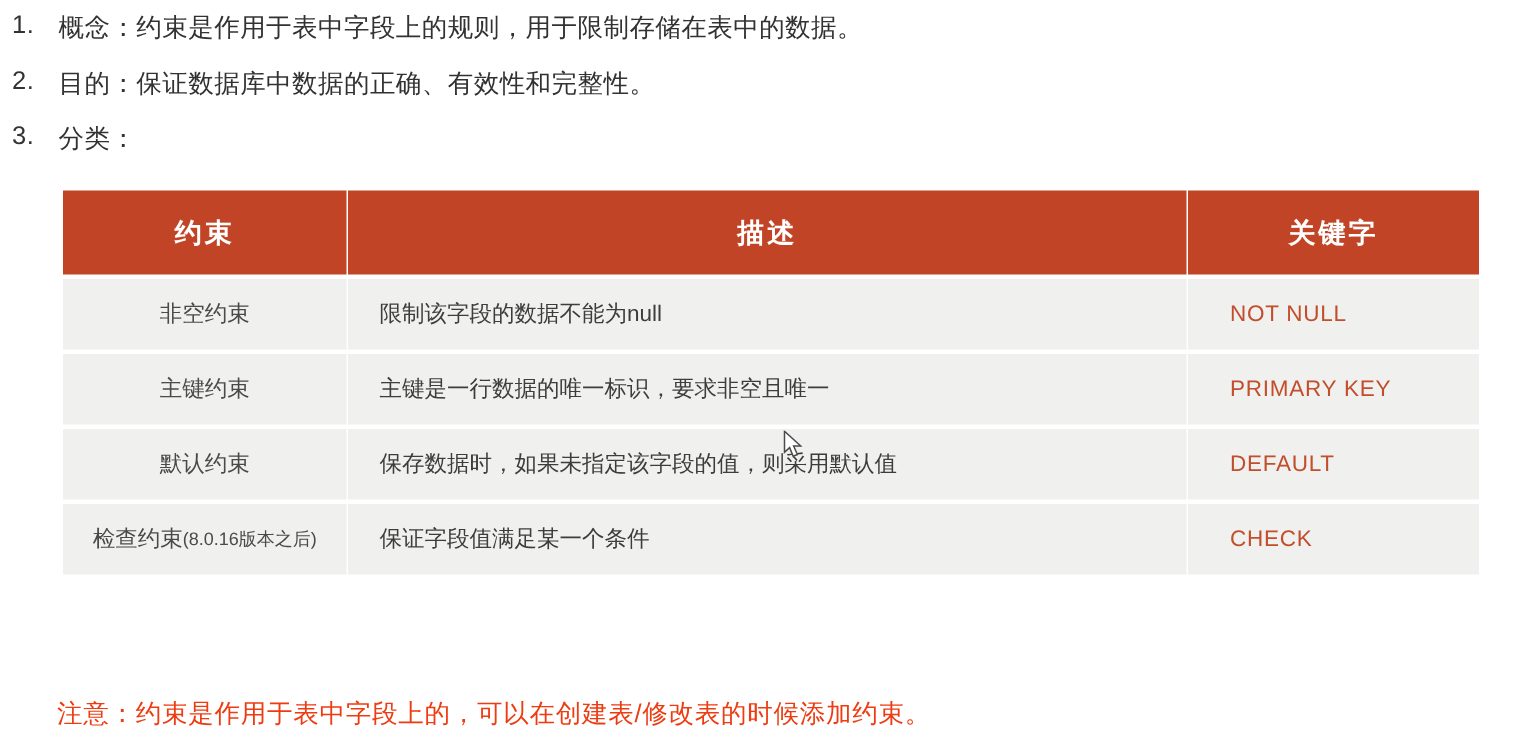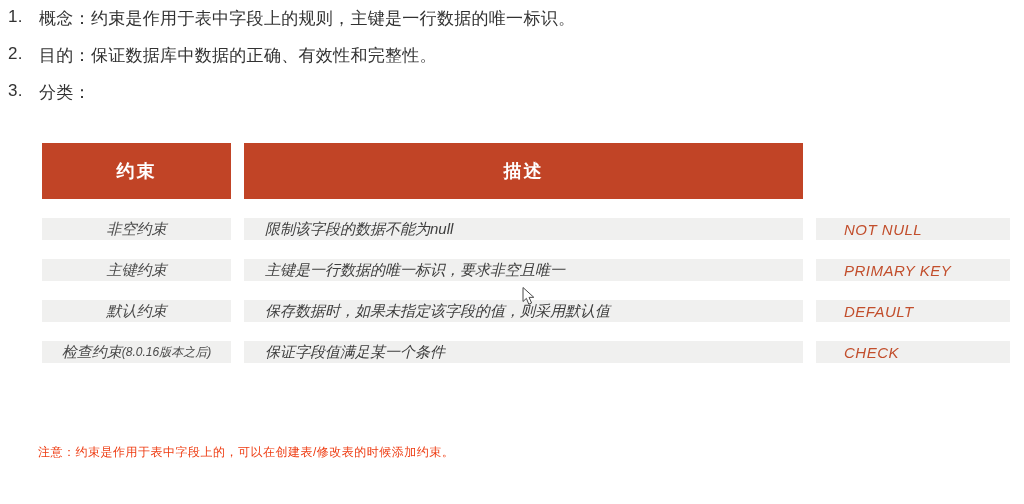--- a/index.html
+++ b/index.html
@@ -28,23 +28,23 @@
   .ctable {
     position:absolute;
     left:42px;
     top:127px;
     width:948px;
     display:flex;
     flex-direction:column;
     gap:3px;
     background:#ffffff;
   }
-  .trow { display:flex; gap:13px;margin-top:16px; }
+  .trow { display:flex; gap:1px; }
   .trow.head { height:56px; }
-  .trow.body { height:22px;font-style:italic; }
+  .trow.body { height:47px; }
   .cell { display:flex; align-items:center; }
   .c1 { width:189px; flex:0 0 189px; justify-content:center; text-align:center; }
   .c2 { width:559px; flex:0 0 559px; padding-left:21px; }
   .c3 { width:194px; flex:0 0 194px; padding-left:28px; }
   .head .cell {
     background:var(--header-bg,#c14426);
     color:var(--header-fg,#ffffff);
     font-size:18px;
     font-weight:bold;
     justify-content:center;
@@ -54,50 +54,51 @@
   .body .cell { background:var(--row-bg,#f0f0ef); font-size:15px; }
   .body .c1 { color:var(--name-fg,#4a4a4a); }
   .body .c1 .suffix { font-size:12px; }
   .body .c2 { color:var(--desc-fg,#3d3d3d); }
   .body .c3 { color:var(--keyword-fg,#c24e2c); letter-spacing:0.5px; }
 
   
   .note {
     position:absolute;
     left:38px;
-    top:444px;
-    font-size:12px;
+    top:464px;
+    font-size:17px;
     letter-spacing:0.5px;
     color:var(--note-fg,#ee3c12);
     white-space:nowrap;
   }
 
   
   .cursor { position:absolute; left:522px; top:287px; width:13px; height:19px; }
 </style>
 </head>
 <body style="--header-bg: #c14426; --header-fg: #ffffff; --row-bg: #f0f0ef; --name-fg: #4a4a4a; --desc-fg: #3d3d3d; --keyword-fg: #c24e2c; --note-fg: #ee3c12;">
 
 <div class="list-item" style="top:7px">
   <span class="num">1.</span>
-  <span class="txt">概念：约束是作用于表中字段上的规则，主键是一行数据的唯一标识。</span>
+  <span class="txt">概念：约束是作用于表中字段上的规则，用于限制存储在表中的数据。</span>
 </div>
 <div class="list-item" style="top:44px">
   <span class="num">2.</span>
   <span class="txt">目的：保证数据库中数据的正确、有效性和完整性。</span>
 </div>
 <div class="list-item" style="top:81px">
   <span class="num">3.</span>
   <span class="txt">分类：</span>
 </div>
 
 <div class="ctable">
   <div class="trow head">
     <div class="cell c1">约束</div>
     <div class="cell c2">描述</div>
+    <div class="cell c3">关键字</div>
   </div>
   <div id="table-body" style="display:flex;flex-direction:column;gap:3px;">
   <div class="trow body">
     <div class="cell c1">
           <span>非空约束</span>
           <span class="suffix"></span>
         </div>
     <div class="cell c2">
           <span>限制该字段的数据不能为null</span>
         </div>

